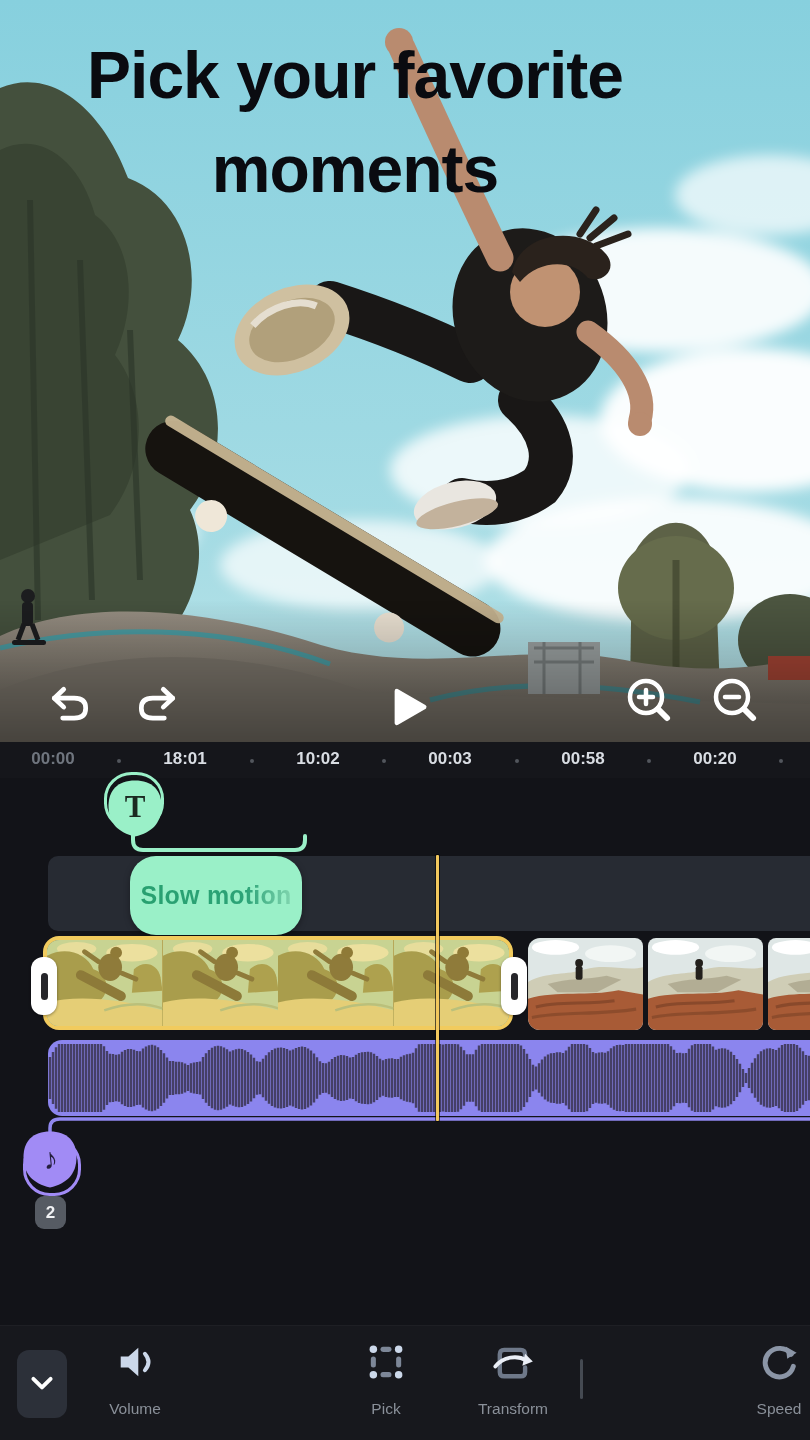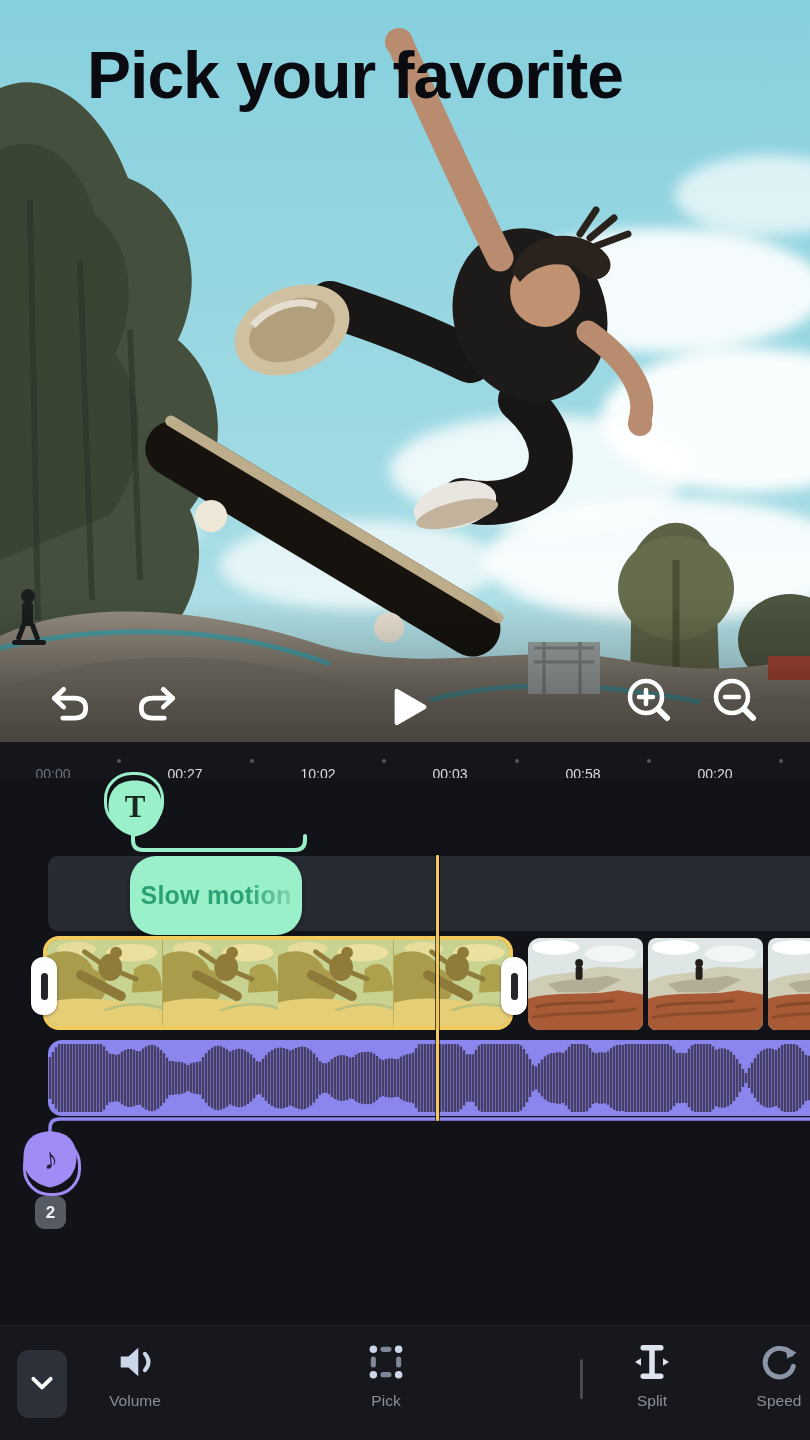--- a/index.html
+++ b/index.html
@@ -20,22 +20,22 @@
   }
   .pbtn{
     position:absolute;width:56px;height:56px;border:none;background:transparent;
     padding:0;display:flex;align-items:center;justify-content:center;cursor:pointer;
   }
   .pbtn svg{display:block;}
 
   
   .ruler{left:0;top:742px;width:810px;height:36px;background:#15161b;}
   .tick{
-    position:absolute;top:24px;transform:translateX(-50%);
-    color:#d9dde3;font-size:14px;font-weight:normal;white-space:nowrap;
+    position:absolute;top:7px;transform:translateX(-50%);
+    color:#d9dde3;font-size:17px;font-weight:bold;white-space:nowrap;
   }
   .tick.dim{color:#6f757e;}
   .rdot{
     position:absolute;top:17px;width:4px;height:4px;border-radius:50%;
     background:#52565d;transform:translateX(-50%);
   }
 
   
   .timeline-bg{left:0;top:778px;width:810px;height:547px;background:#121318;}
 
@@ -127,21 +127,21 @@
   }
   .collapse-btn{
     position:absolute;left:17px;top:24px;width:50px;height:68px;border-radius:12px;
     background:#2c3039;border:none;display:flex;align-items:center;justify-content:center;cursor:pointer;
   }
   .tool{
     position:absolute;top:10px;width:104px;height:100px;background:transparent;border:none;
     display:flex;flex-direction:column;align-items:center;cursor:pointer;padding:0;
   }
   .tool .ticon{height:52px;display:flex;align-items:center;justify-content:center;}
-  .tool .tlabel{color:#8a9099;font-size:15.5px;margin-top:4px;white-space:nowrap;}
+  .tool .tlabel{color:#8a9099;font-size:15.5px;margin-top:12px;white-space:nowrap;}
   .tb-divider{position:absolute;left:580px;top:1358px;width:3px;height:40px;background:#454a52;border-radius:2px;}
 </style>
 </head>
 <body>
 
 <svg width="0" height="0" style="position:absolute">
   <defs>
     <symbol id="th-skate" viewBox="0 0 117 88" preserveAspectRatio="none">
       <rect width="117" height="88" fill="#9ed9d5"></rect>
       <ellipse cx="86" cy="13" rx="26" ry="9" fill="#e9f4ee"></ellipse>
@@ -258,20 +258,21 @@
         <circle cx="640" cy="424" r="12" fill="#b98b6f"></circle>
         <circle cx="545" cy="292" r="35" fill="#c09272"></circle>
         <path d="M512 272 C520 232 580 224 606 254 C618 268 604 284 588 278 C574 260 540 258 520 282 Z" fill="#2a221c"></path>
         <path d="M596 246 L628 234 M590 238 L614 218 M580 234 L596 210" stroke="#2a221c" stroke-width="7" stroke-linecap="round"></path>
       </g>
       <rect y="600" width="810" height="142" fill="url(#fade)"></rect>
     </svg>
 
     <div class="preview-title">
       <div>Pick your favorite</div>
+      <div>moments</div>
     </div>
 
     <button class="pbtn" style="left:42px;top:677px;">
       <svg width="46" height="46" viewBox="0 0 44 44">
         <path d="M16 7 L7 15.5 L16 24" stroke="#fff" stroke-width="4.5" fill="none" stroke-linecap="round" stroke-linejoin="round"></path>
         <path d="M7 15.5 H26 Q37 15.5 37 25 Q37 34.5 26 34.5 H15" stroke="#fff" stroke-width="4.5" fill="none" stroke-linecap="round"></path>
       </svg>
     </button>
     <button class="pbtn" style="left:129px;top:677px;">
       <svg width="46" height="46" viewBox="0 0 44 44">
@@ -295,21 +296,21 @@
       <svg width="56" height="56" viewBox="0 0 56 56">
         <circle cx="26" cy="25" r="16" stroke="#fff" stroke-width="4.5" fill="none"></circle>
         <path d="M38 37 L47 46" stroke="#fff" stroke-width="6" stroke-linecap="round"></path>
         <path d="M19 25 H33" stroke="#fff" stroke-width="4.5" stroke-linecap="round"></path>
       </svg>
     </button>
   </section>
 
   <div class="abs ruler">
     <span class="tick dim" style="left:53px">00:00</span>
-    <span class="tick" style="left:185px">00:27</span>
+    <span class="tick" style="left:185px">18:01</span>
     <span class="tick" style="left:318px">10:02</span>
     <span class="tick" style="left:450px">00:03</span>
     <span class="tick" style="left:583px">00:58</span>
     <span class="tick" style="left:715px">00:20</span>
     <span class="rdot" style="left:119px"></span>
     <span class="rdot" style="left:252px"></span>
     <span class="rdot" style="left:384px"></span>
     <span class="rdot" style="left:517px"></span>
     <span class="rdot" style="left:649px"></span>
     <span class="rdot" style="left:781px"></span>
@@ -421,32 +422,31 @@
             <circle cx="31.5" cy="31.5" r="3.4" fill="#ccd8ea"></circle>
           <rect x="15" y="6.2" width="10" height="4.6" rx="2.3" fill="#7d8798"></rect>
           <rect x="15" y="29.2" width="10" height="4.6" rx="2.3" fill="#7d8798"></rect>
           <rect x="6.2" y="15" width="4.6" height="10" rx="2.3" fill="#7d8798"></rect>
           <rect x="29.2" y="15" width="4.6" height="10" rx="2.3" fill="#7d8798"></rect>
         </svg>
       </span>
       <span class="tlabel">Pick</span>
     </button>
 
-
-    <button class="tool" style="left:600px">
+    <button class="tool" style="left:461px">
       <span class="ticon">
         <svg width="44" height="44" viewBox="0 0 40 40">
-          <path d="M12 7 H28 M12 33 H28" stroke="#dde4f0" stroke-width="5" stroke-linecap="round"></path>
-          <path d="M20 9 V31" stroke="#dde4f0" stroke-width="5"></path>
-          <path d="M10 16.5 V23.5 L4.5 20 Z" fill="#dde4f0"></path>
-          <path d="M30 16.5 V23.5 L35.5 20 Z" fill="#dde4f0"></path>
+          <path d="M12 9 H27 Q31 9 31 13 V15 M31 25 V29 Q31 33 27 33 H12 Q8 33 8 29 V13 Q8 9 12 9" stroke="#6e7889" stroke-width="4" fill="none" stroke-linecap="round"></path>
+          <path d="M4 24 C11 15 24 13.5 32 18.5" stroke="#eaeef6" stroke-width="3.6" fill="none" stroke-linecap="round"></path>
+          <path d="M31 12.5 L38 19.5 L28.5 23.5 Z" fill="#eaeef6"></path>
         </svg>
       </span>
-      <span class="tlabel">Split</span>
-    </button>
+      <span class="tlabel">Transform</span>
+    </button>
+
 
     <button class="tool" style="left:727px">
       <span class="ticon">
         <svg width="44" height="44" viewBox="0 0 40 40">
           <path d="M31 13 A13 13 0 1 0 33 24" stroke="#8b95a6" stroke-width="4.5" fill="none" stroke-linecap="round"></path>
           <path d="M26 6 L36 11.5 L27.5 17 Z" fill="#8b95a6"></path>
         </svg>
       </span>
       <span class="tlabel">Speed</span>
     </button>

